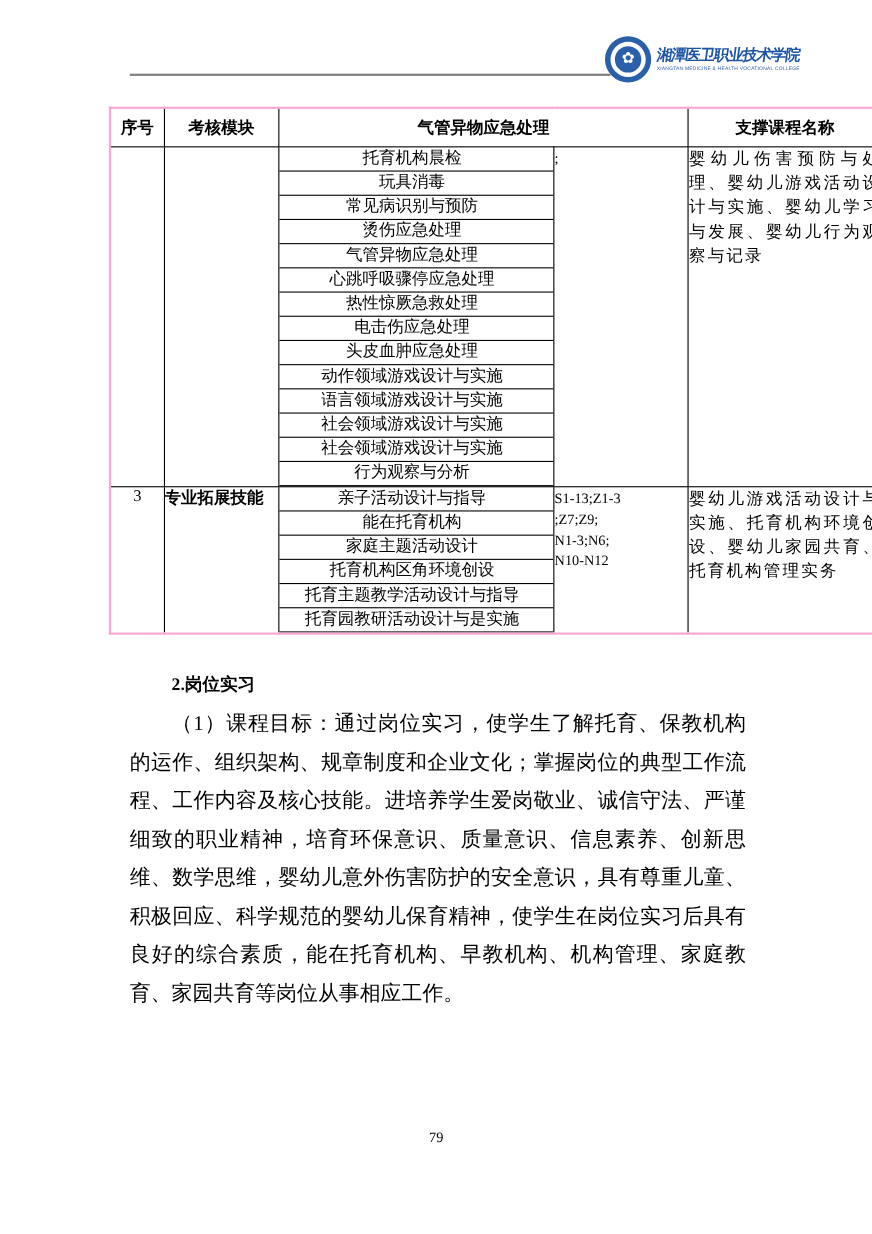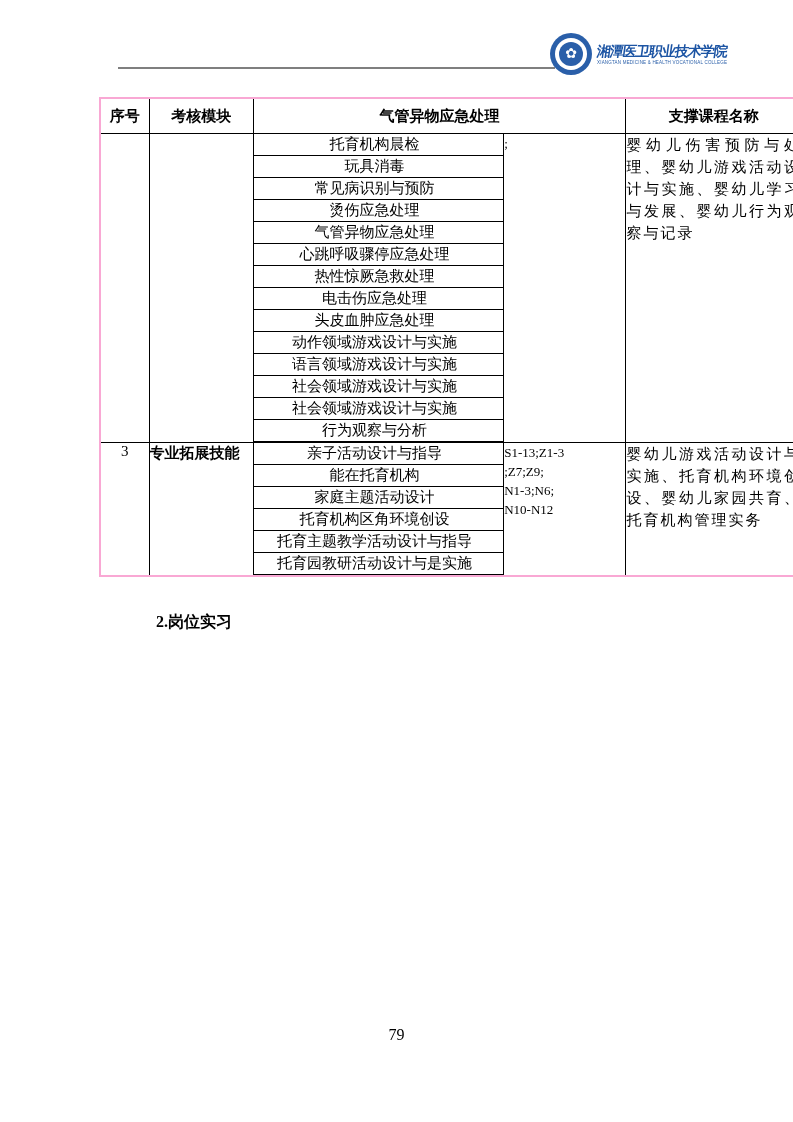--- a/index.html
+++ b/index.html
@@ -98,21 +98,21 @@
   }
   .content p{
     font-size:19px;line-height:35px;
     text-align:justify;
     text-indent:2em;
     margin:0;
   }
 
   .page-number{
     position:absolute;left:0;top:1026px;width:100%;
-    text-align:center;font-size:16px;
+    text-align:center;font-size:13px;
   }
 </style>
 </head>
 <body>
 
 <div class="page">
 
   <div class="header-rule"></div>
   <div class="logo">
     <div class="emblem">
@@ -179,16 +179,17 @@
 ;Z7;Z9;
 N1-3;N6;
 N10-N12</td>
       <td class="c-courses">婴幼儿游戏活动设计与实施、托育机构环境创设、婴幼儿家园共育、托育机构管理实务</td>
     </tr>
   </tbody>
     </table>
 
   <div class="content">
     <div class="section-heading">2.岗位实习</div>
+    <p>（1）课程目标：通过岗位实习，使学生了解托育、保教机构的运作、组织架构、规章制度和企业文化；掌握岗位的典型工作流程、工作内容及核心技能。进培养学生爱岗敬业、诚信守法、严谨细致的职业精神，培育环保意识、质量意识、信息素养、创新思维、数学思维，婴幼儿意外伤害防护的安全意识，具有尊重儿童、积极回应、科学规范的婴幼儿保育精神，使学生在岗位实习后具有良好的综合素质，能在托育机构、早教机构、机构管理、家庭教育、家园共育等岗位从事相应工作。</p>
   </div>
 
   <div class="page-number">79</div>
 </div>
 
 </body></html>

